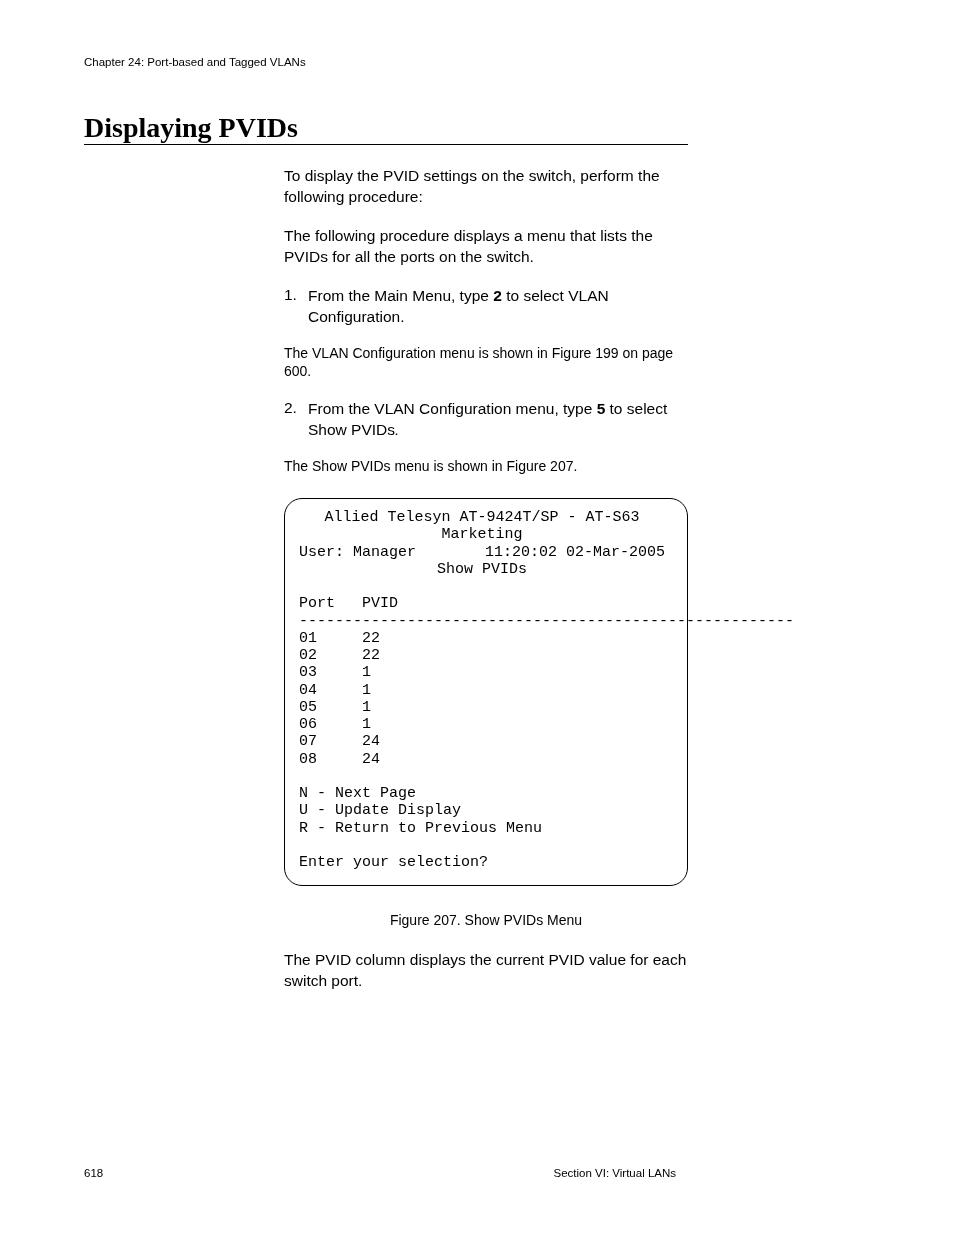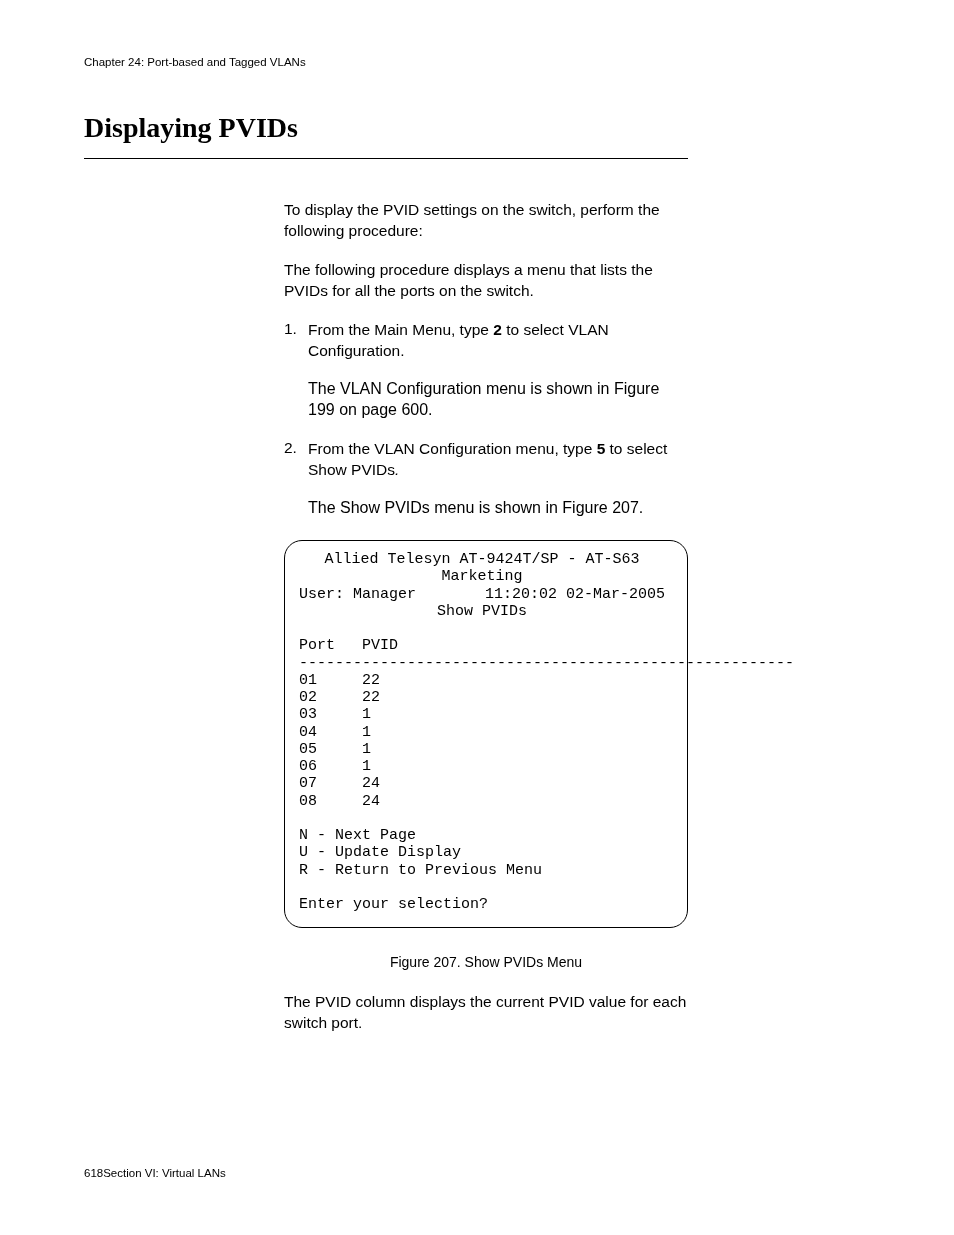--- a/index.html
+++ b/index.html
@@ -18,23 +18,23 @@
     padding: 56px 80px 0 84px;
   }
   .chapter-header {
     font-size: 11.5px;
     margin-bottom: 44px;
   }
   .section-title {
     font-family: "Times New Roman", Times, serif;
     font-size: 28px;
     font-weight: bold;
-    padding-bottom: 14px;
+    padding-bottom: 0;
     border-bottom: 1px solid #000;
-    margin-bottom: 41px;
+    margin-bottom: 21px;
   }
   .body-col {
     margin-left: 200px;
   }
   .para {
     font-size: 15.5px;
     line-height: 1.35;
     margin: 0 0 18px 0;
   }
   .step-row {
@@ -44,22 +44,21 @@
   .step-num {
     width: 24px;
     flex: 0 0 24px;
     font-size: 15.5px;
   }
   .step-text {
     font-size: 15.5px;
     line-height: 1.35;
   }
   .step-sub {
-    margin-left: 24px;
-    font-size: 16px;
+    font-size: 14px;
     line-height: 1.35;
     margin-bottom: 18px;
   }
   .terminal-box {
     border: 1.5px solid #000;
     border-radius: 18px;
     padding: 10px 22px 14px 14px;
     font-family: "Courier New", Courier, monospace;
     font-size: 15px;
     line-height: 1.15;
@@ -78,20 +77,21 @@
     text-align: center;
     font-size: 14px;
     margin-bottom: 22px;
   }
   .footer {
     position: absolute;
     bottom: 56px;
     left: 84px;
     right: 92px;
     display: flex;
+    justify-content: space-between;
     font-size: 11.5px;
   }
   b { font-weight: bold; }
 </style>
 </head>
 <body>
 
 <div class="page">
 
   <div class="chapter-header">Chapter 24: Port-based and Tagged VLANs</div>

